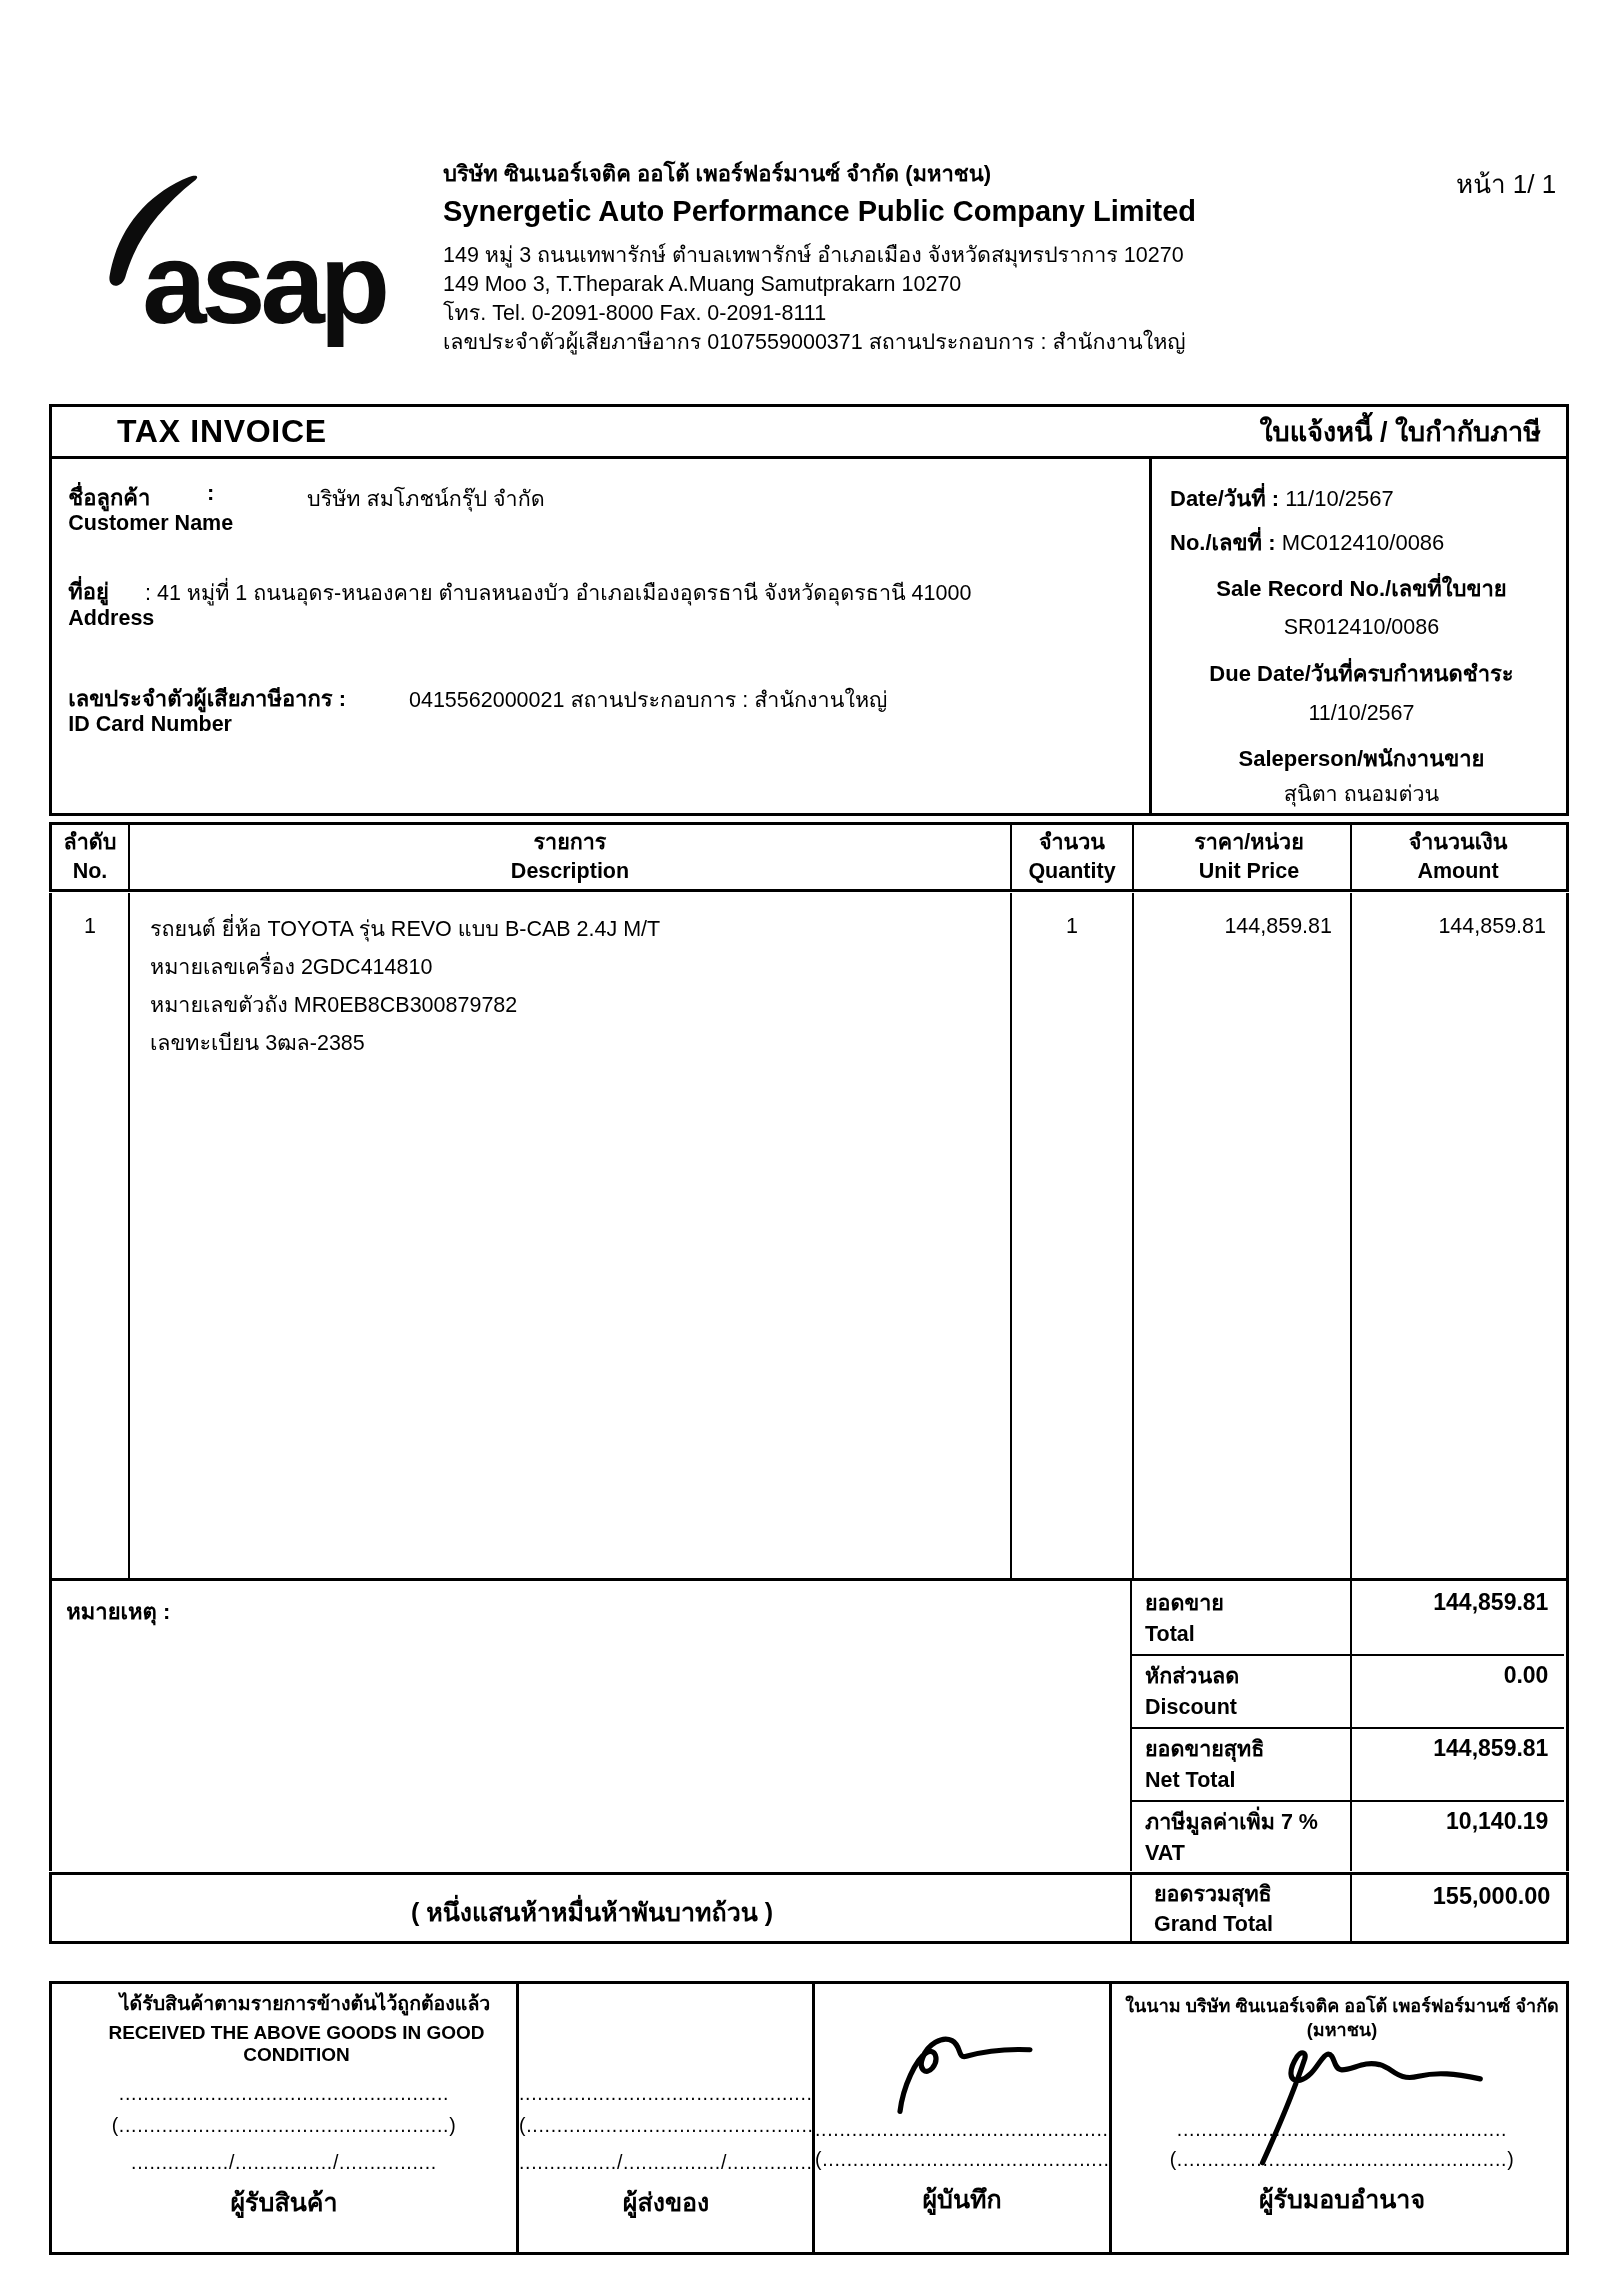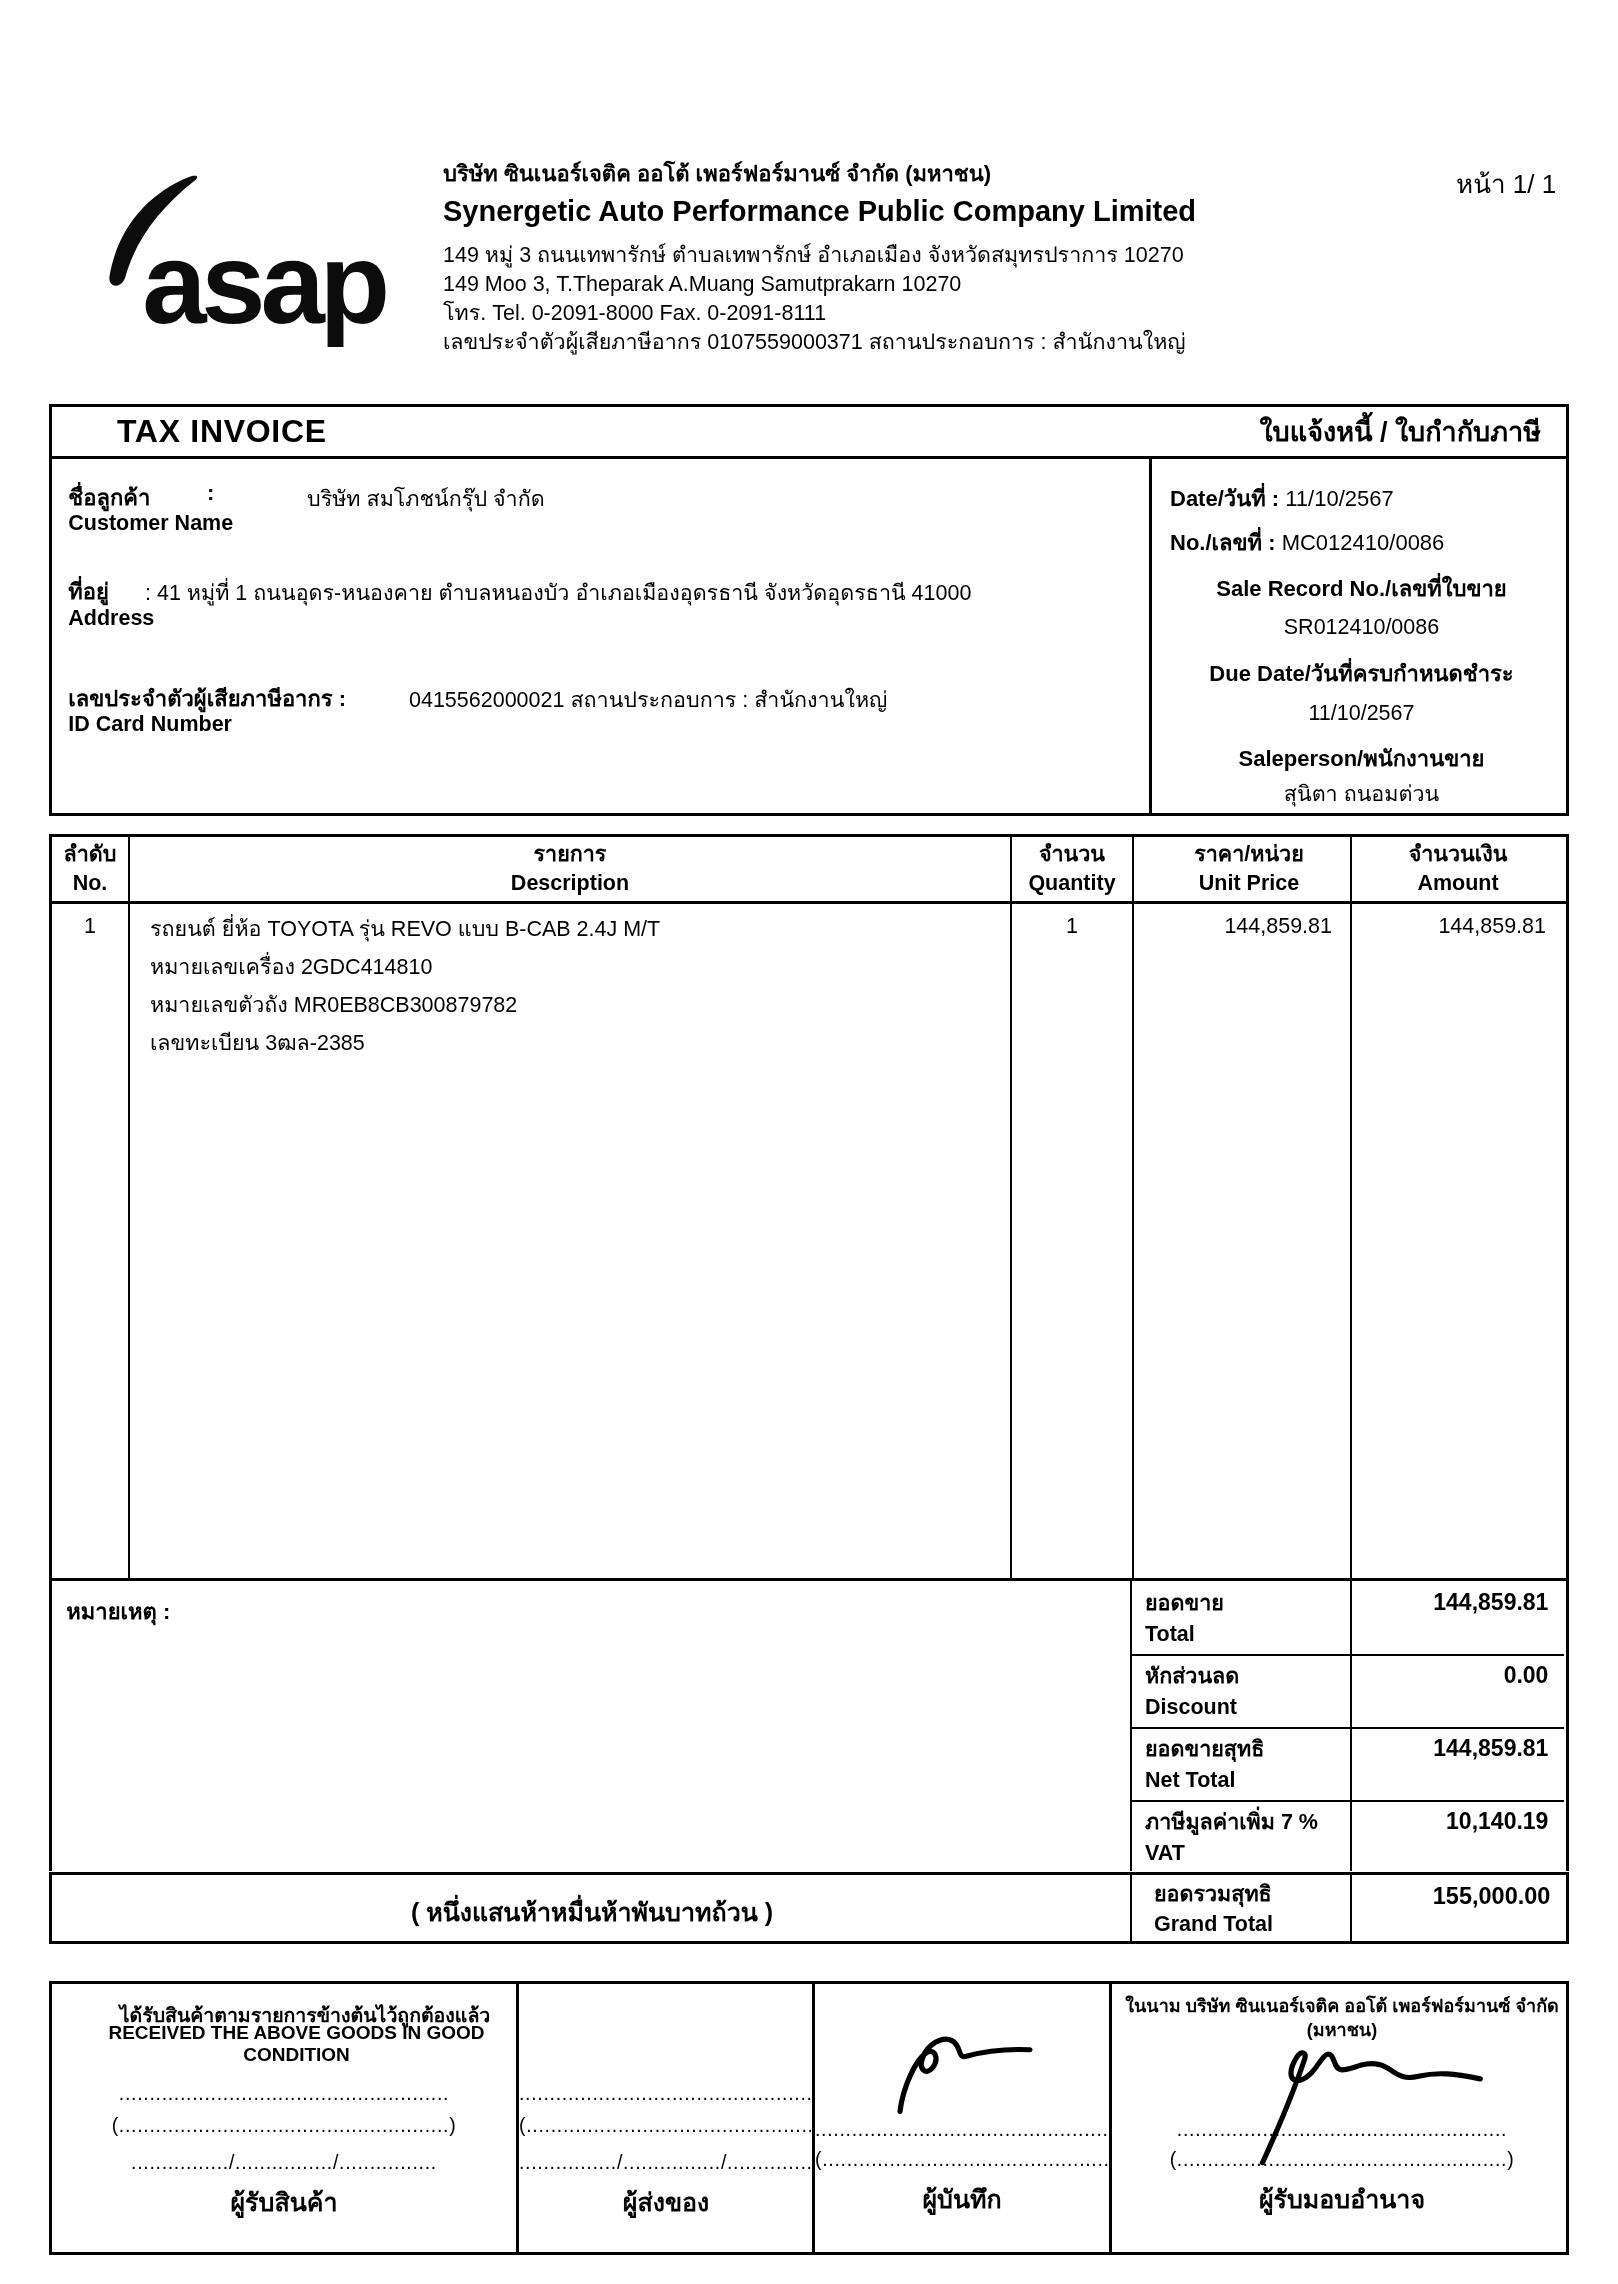--- a/index.html
+++ b/index.html
@@ -21,21 +21,21 @@
   .titlebar{left:49px;top:404px;width:1520px;height:55px;border:3.9px solid #000;
     display:flex;align-items:center;justify-content:space-between;box-sizing:border-box;}
   .title-en{font-size:32px;font-weight:bold;margin-left:65px;letter-spacing:0.7px;}
   .title-th{font-size:27px;font-weight:bold;margin-right:25px;}
   
   .custbox{left:49px;top:459px;width:1520px;height:357px;border:3.9px solid #000;border-top:none;box-sizing:border-box;}
   .cust-divider{left:1097px;top:0;width:2.6px;height:100%;background:#000;}
   .fs33{font-size:21.5px;} .fs34{font-size:22px;}
   .meta-center{left:1101px;width:417px;text-align:center;}
   
-  .thead{left:49px;top:822px;width:1520px;height:70px;border:3.9px solid #000;box-sizing:border-box;margin-top:12px;}
+  .thead{left:49px;top:822px;width:1520px;height:70px;border:3.9px solid #000;box-sizing:border-box;}
   .tbody{left:49px;top:893px;width:1520px;height:686px;border-left:3.9px solid #000;border-right:3.9px solid #000;box-sizing:border-box;}
   .vline{top:0;width:2px;height:100%;background:#000;}
   .hcell{top:0;height:100%;display:flex;flex-direction:column;align-items:center;justify-content:center;line-height:29px;font-size:21.5px;font-weight:bold;}
   .desc-lines{left:98px;top:17px;font-size:21.5px;line-height:38px;}
   .num{font-size:21.5px;}
   
   .totals{left:49px;top:1578px;width:1520px;height:293px;border-left:3.9px solid #000;border-right:3.9px solid #000;border-top:3.9px solid #000;box-sizing:border-box;}
   .trow{position:absolute;left:1080px;width:432px;height:73px;border-bottom:2px solid #000;}
   .trow:last-child{border-bottom:none;}
   .tlabel{position:absolute;left:13px;top:6.5px;font-size:21.5px;font-weight:bold;line-height:31px;}
@@ -203,21 +203,21 @@
     </div>
     <div class="abs" style="right:15.6px;top:7.8px;font-size:23.5px;font-weight:bold;">155,000.00</div>
   </div>
 
   <div class="abs sigbox">
     <div class="abs sigdiv" style="left:464px;"></div>
     <div class="abs sigdiv" style="left:760px;"></div>
     <div class="abs sigdiv" style="left:1057px;"></div>
 
     <div class="abs sigcol" style="left:0;width:464px;">
-      <div class="sighead" style="top:16px;font-size:19.5px;margin-left:42px;">ได้รับสินค้าตามรายการข้างต้นไว้ถูกต้องแล้ว</div>
+      <div class="sighead" style="top:4px;font-size:19.5px;margin-left:42px;">ได้รับสินค้าตามรายการข้างต้นไว้ถูกต้องแล้ว</div>
       <div class="sighead" style="top:38px;font-size:19px;padding-left:25px;">RECEIVED THE ABOVE GOODS IN GOOD CONDITION</div>
       <div class="sigrow" style="top:98px;">......................................................</div>
       <div class="sigrow" style="top:130px;">(......................................................)</div>
       <div class="sigrow" style="top:167px;">................/................/................</div>
       <div class="siglabel" style="top:198px;">ผู้รับสินค้า</div>
     </div>
 
     <div class="abs sigcol" style="left:467px;width:294px;">
       <div class="sigrow" style="top:98px;">......................................................</div>
       <div class="sigrow" style="top:130px;">(......................................................)</div>

